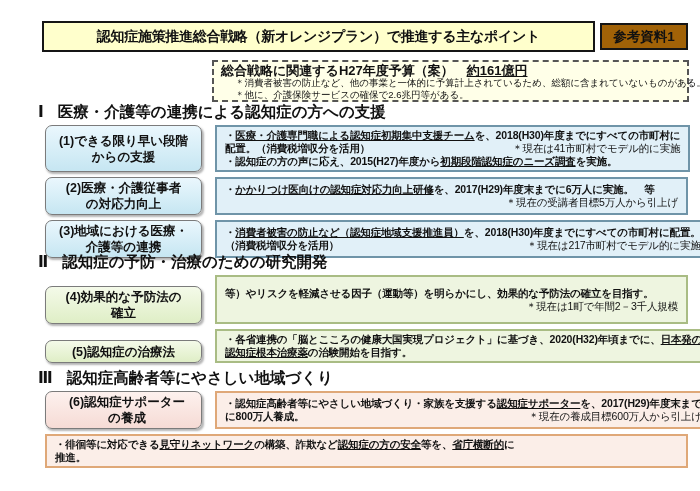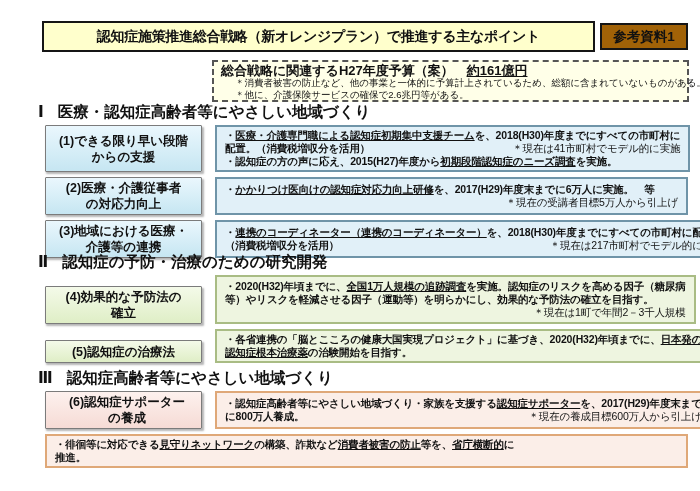--- a/index.html
+++ b/index.html
@@ -34,21 +34,21 @@
   .section{position:absolute;left:0;right:0;}
   .sec1{top:102px;} .sec2{top:252px;} .sec3{top:368px;}
   .sec-heading{
     margin-left:38px;font-size:15.5px;font-weight:bold;line-height:19px;
     display:flex;align-items:baseline;white-space:nowrap;
   }
   .sec-num{margin-right:14px;}
   .rows{margin:4px 12px 0 45px;display:flex;flex-direction:column;gap:5px;}
   .row{display:flex;gap:13px;align-items:stretch;}
   .row-label{
-    flex:0 0 157px;box-sizing:border-box;border:1px solid #7b7b7b;border-radius:1px;
+    flex:0 0 157px;box-sizing:border-box;border:1px solid #7b7b7b;border-radius:7px;
     box-shadow:1.5px 2px 2px rgba(90,90,90,0.45);
     font-size:12.5px;font-weight:bold;line-height:16px;
     display:flex;flex-direction:column;justify-content:center;align-items:center;
     padding:2px 3px;text-align:center;white-space:nowrap;
   }
   .row-content{
     flex:1;box-sizing:border-box;border:2px solid #888;
     padding:2px 8px;font-size:10.5px;line-height:13px;letter-spacing:-0.15px;
     display:flex;flex-direction:column;justify-content:center;text-align:right;
   }
@@ -78,21 +78,21 @@
   <div class="budget-heading">
     <span>総合戦略に関連するH27年度予算（案）　</span><span class="budget-amount">約161億円</span>
   </div>
   <div class="budget-note">＊消費者被害の防止など、他の事業と一体的に予算計上されているため、総額に含まれていないものがある。</div>
   <div class="budget-note">＊他に、介護保険サービスの確保で2.6兆円等がある。</div>
 </div>
 
 <div class="section sec1">
   <div class="sec-heading">
     <span class="sec-num">Ⅰ</span>
-    <span>医療・認知症高齢者等にやさしい地域づくり</span>
+    <span>医療・介護等の連携による認知症の方への支援</span>
   </div>
   <div class="rows">
       <div class="row theme-blue">
         <div class="row-label">
           <div>(1)できる限り早い段階</div>
           <div>からの支援</div>
         </div>
         <div class="row-content">
           <div class="cline">
             <span class="cleft"><span>・</span><span class="u">医療・介護専門職による認知症初期集中支援チーム</span><span>を、2018(H30)年度までにすべての市町村に</span></span>
@@ -120,21 +120,21 @@
           </div>
         </div>
       </div>
       <div class="row theme-blue">
         <div class="row-label">
           <div>(3)地域における医療・</div>
           <div>介護等の連携</div>
         </div>
         <div class="row-content">
           <div class="cline">
-            <span class="cleft"><span>・</span><span class="u">連携のコーディネーター（連携のコーディネーター）</span><span>を、2018(H30)年度までにすべての市町村に配置。</span></span>
+            <span class="cleft"><span>・</span><span class="u">消費者被害の防止など（認知症地域支援推進員）</span><span>を、2018(H30)年度までにすべての市町村に配置。</span></span>
           </div>
           <div class="cline">
             <span class="cleft"><span>（消費税増収分を活用）</span></span>
             <span class="cnote">＊現在は217市町村でモデル的に実施</span>
           </div>
         </div>
       </div>
     </div>
 </div>
 
@@ -144,23 +144,20 @@
     <span>認知症の予防・治療のための研究開発</span>
   </div>
   <div class="rows">
       <div class="row theme-green">
         <div class="row-label">
           <div>(4)効果的な予防法の</div>
           <div>確立</div>
         </div>
         <div class="row-content">
           <div class="cline">
-            <span class="cleft"><span>・2020(H32)年頃までに、</span><span class="u">全国1万人規模の追跡調査</span><span>を実施。認知症のリスクを高める因子（糖尿病</span></span>
-          </div>
-          <div class="cline">
             <span class="cleft"><span>等）やリスクを軽減させる因子（運動等）を明らかにし、効果的な予防法の確立を目指す。</span></span>
           </div>
           <div class="cline">
             <span class="cnote">＊現在は1町で年間2－3千人規模</span>
           </div>
         </div>
       </div>
       <div class="row theme-green">
         <div class="row-label">
           <div>(5)認知症の治療法</div>
@@ -194,21 +191,21 @@
           </div>
           <div class="cline">
             <span class="cleft"><span>に800万人養成。</span></span>
             <span class="cnote">＊現在の養成目標600万人から引上げ</span>
           </div>
         </div>
       </div>
       <div class="row theme-pink">
         <div class="row-content">
           <div class="cline">
-            <span class="cleft"><span>・徘徊等に対応できる</span><span class="u">見守りネットワーク</span><span>の構築、詐欺など</span><span class="u">消費者被害の防止</span><span>等を、</span><span class="u">省庁横断的</span><span>に</span></span>
+            <span class="cleft"><span>・徘徊等に対応できる</span><span class="u">見守りネットワーク</span><span>の構築、詐欺など</span><span class="u">認知症の方の安全</span><span>等を、</span><span class="u">省庁横断的</span><span>に</span></span>
           </div>
           <div class="cline">
             <span class="cleft"><span>推進。</span></span>
           </div>
         </div>
       </div>
     </div>
 </div>
 
 </body></html>

